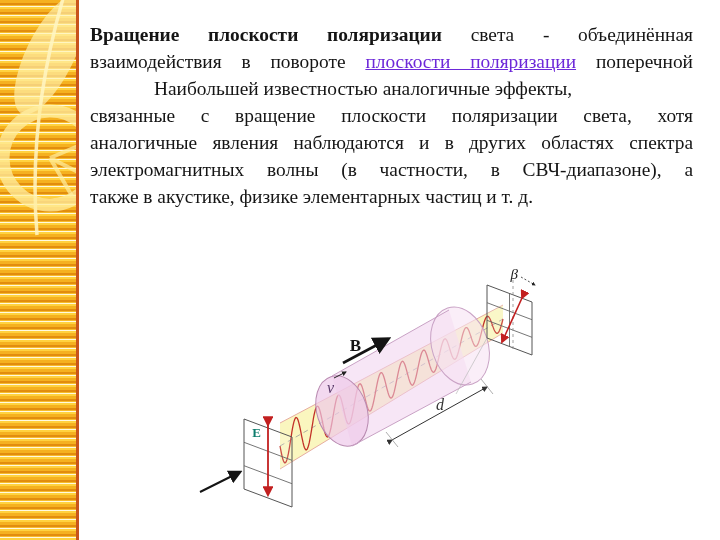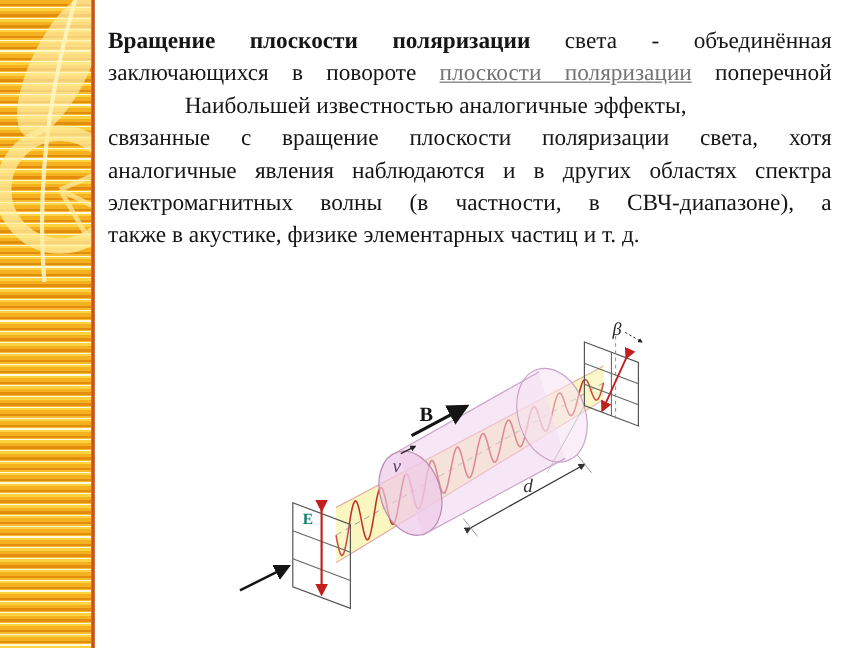--- a/index.html
+++ b/index.html
@@ -19,21 +19,21 @@
   .accent-band svg{position:absolute;left:0;top:0;}
 
   
   .slide-text{position:absolute;left:90px;top:21px;width:603px;
     font-size:19.4px;line-height:27px;color:#151515;}
   .text-line{text-align:justify;height:27px;white-space:normal;}
   .text-line.jl{text-align-last:justify;}
   .text-line.ind{text-indent:64px;}
   .seg-bold{font-weight:bold;}
   .seg-plain{font-weight:normal;}
-  .seg-link{color:#737373;text-decoration:underline;cursor:pointer;font-family:Liberation Serif, serif;}
+  .seg-link{color:#6d28d9;text-decoration:underline;cursor:pointer;font-family:Liberation Serif, serif;}
 
   
   .diagram{position:absolute;left:130px;top:262px;width:470px;height:278px;}
   .lblB{font:bold 17px "Liberation Serif",serif;fill:#141414;}
   .lblE{font:bold 13px "Liberation Serif",serif;fill:#0e7d6d;}
   .lblV{font:italic 16px "Liberation Serif",serif;fill:#5a3a6a;}
   .lblD{font:italic 16px "Liberation Serif",serif;fill:#333;}
   .lblBeta{font:italic 15px "Liberation Serif",serif;fill:#222;}
 </style>
 </head>
@@ -49,21 +49,21 @@
       </g>
       <g>
         <circle cx="50" cy="158" r="47" fill="none" stroke="rgba(255,238,160,0.75)" stroke-width="13"></circle>
         <path d="M50,158 L92,140 M50,158 L90,178 M50,158 L72,196" stroke="rgba(255,238,160,0.7)" stroke-width="4" fill="none"></path>
       </g>
     </svg>
   </div>
 
   <div class="slide-text">
       <div class="text-line jl"><span class="seg-bold">Вращение плоскости поляризации</span><span class="seg-plain"> света - объединённая</span></div>
-      <div class="text-line jl"><span class="seg-plain">заключающихся в повороте </span><span class="seg-link">плоскости поляризации</span><span class="seg-plain"> поперечной</span></div>
+      <div class="text-line jl"><span class="seg-plain">взаимодействия в повороте </span><span class="seg-link">плоскости поляризации</span><span class="seg-plain"> поперечной</span></div>
       <div class="text-line ind"><span class="seg-plain">Наибольшей известностью аналогичные эффекты,</span></div>
       <div class="text-line jl"><span class="seg-plain">связанные с вращение плоскости поляризации  света, хотя</span></div>
       <div class="text-line jl"><span class="seg-plain">аналогичные явления наблюдаются и в других областях спектра</span></div>
       <div class="text-line jl"><span class="seg-plain">электромагнитных волны (в частности, в СВЧ-диапазоне), а</span></div>
       <div class="text-line"><span class="seg-plain">также в акустике, физике элементарных частиц и т. д.</span></div>
     </div>
 
   <svg class="diagram" viewBox="0 0 470 278">
     <defs>
       <marker id="mBlack" viewBox="0 0 10 10" refX="8" refY="5" markerWidth="7" markerHeight="7" orient="auto">

